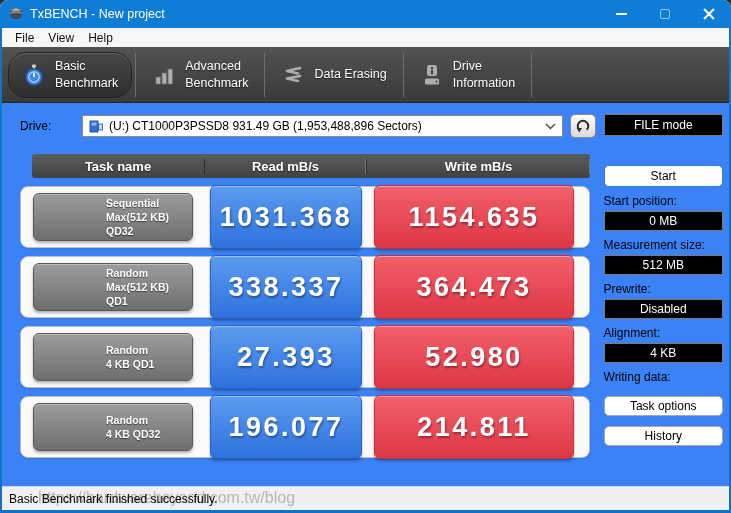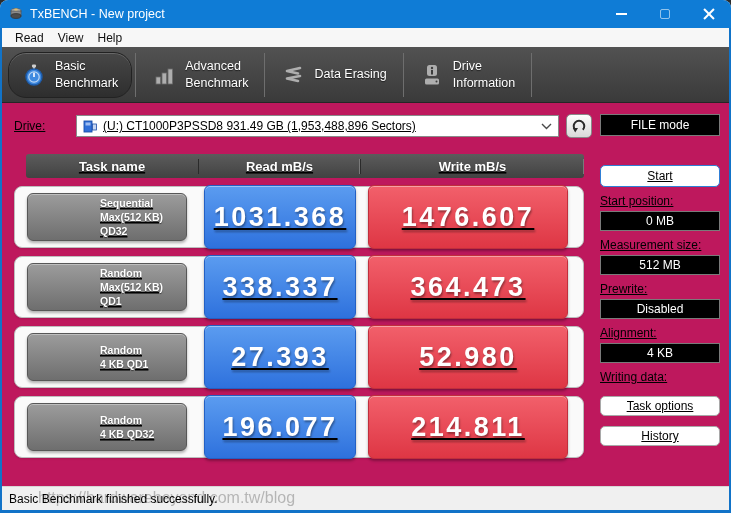--- a/index.html
+++ b/index.html
@@ -33,21 +33,21 @@
              align-items:center; padding-left:6px; border-bottom:1px solid #262626; }
   .tab { display:flex; align-items:center; gap:9px; height:46px; padding:0 13px;
          color:#fff; font-size:12.5px; }
   .tab.active { background:linear-gradient(#474747,#2e2e2e); border:1px solid #222;
          border-radius:18px; box-shadow:inset 0 1px 0 rgba(255,255,255,.18); }
   .tab-label { white-space:pre-line; line-height:1.3; text-shadow:0 1px 1px rgba(0,0,0,.6); }
   .tab-sep { width:1px; height:44px; background:#191919; border-right:1px solid #6e6e6e; margin:0 3px; }
   .tab-icon { width:24px; height:24px; flex:0 0 auto; }
 
   
-  .content { flex:1; display:flex; padding:11px 6px 0 12px; background:#be185d;text-decoration:underline; }
+  .content { flex:1; display:flex; padding:11px 6px 0 18px; background:#3b82f6; }
   .main-col { width:578px; }
   .side-col { width:120px; margin-left:8px; }
 
   .drive-row { display:flex; align-items:center; height:24px; margin-bottom:16px; }
   .drive-label { font-size:12px; width:62px; color:#000; }
   .combobox { flex:1; height:22px; background:#fff; border:1px solid #8a8a8a;
               display:flex; align-items:center; padding:0 6px; }
   .combo-text { font-size:12px; color:#000; flex:1; margin-left:5px; white-space:nowrap; overflow:hidden; }
   .refresh-btn { width:26px; height:24px; margin-left:7px; border:1px solid #8a8a8a; border-radius:5px;
               background:linear-gradient(#fdfdfd,#d9d9d9); display:flex; align-items:center; justify-content:center; }
@@ -113,21 +113,21 @@
         </div>
       <div class="win-btn">
           <div class="close-glyph"></div>
         </div>
     </div>
   </div>
 
   <div class="frame">
 
     <div class="menubar">
-      <span class="menu-item">Read</span>
+      <span class="menu-item">File</span>
       <span class="menu-item">View</span>
       <span class="menu-item">Help</span>
     </div>
 
     <div class="toolbar">
       <div class="tab active">
         <svg class="tab-icon" viewBox="0 0 24 24">
           <rect x="10" y="1.5" width="4" height="3" rx="1" fill="#cfcfcf"></rect>
           <rect x="11.2" y="4" width="1.6" height="2.5" fill="#cfcfcf"></rect>
           <circle cx="12" cy="14" r="8" fill="#3f8ae0" stroke="#1d5cab" stroke-width="1.4"></circle>
@@ -199,21 +199,21 @@
           <div class="th th2">Read mB/s</div>
           <div class="th th3">Write mB/s</div>
         </div>
 
         <div class="brow">
           <div class="task-btn">
             <span class="task-label">Sequential
 Max(512 KB) QD32</span>
           </div>
           <div class="val-btn read-btn">1031.368</div>
-          <div class="val-btn write-btn">1476.607</div>
+          <div class="val-btn write-btn">1154.635</div>
         </div>
 
         <div class="brow">
           <div class="task-btn">
             <span class="task-label">Random
 Max(512 KB) QD1</span>
           </div>
           <div class="val-btn read-btn">338.337</div>
           <div class="val-btn write-btn">364.473</div>
         </div>

